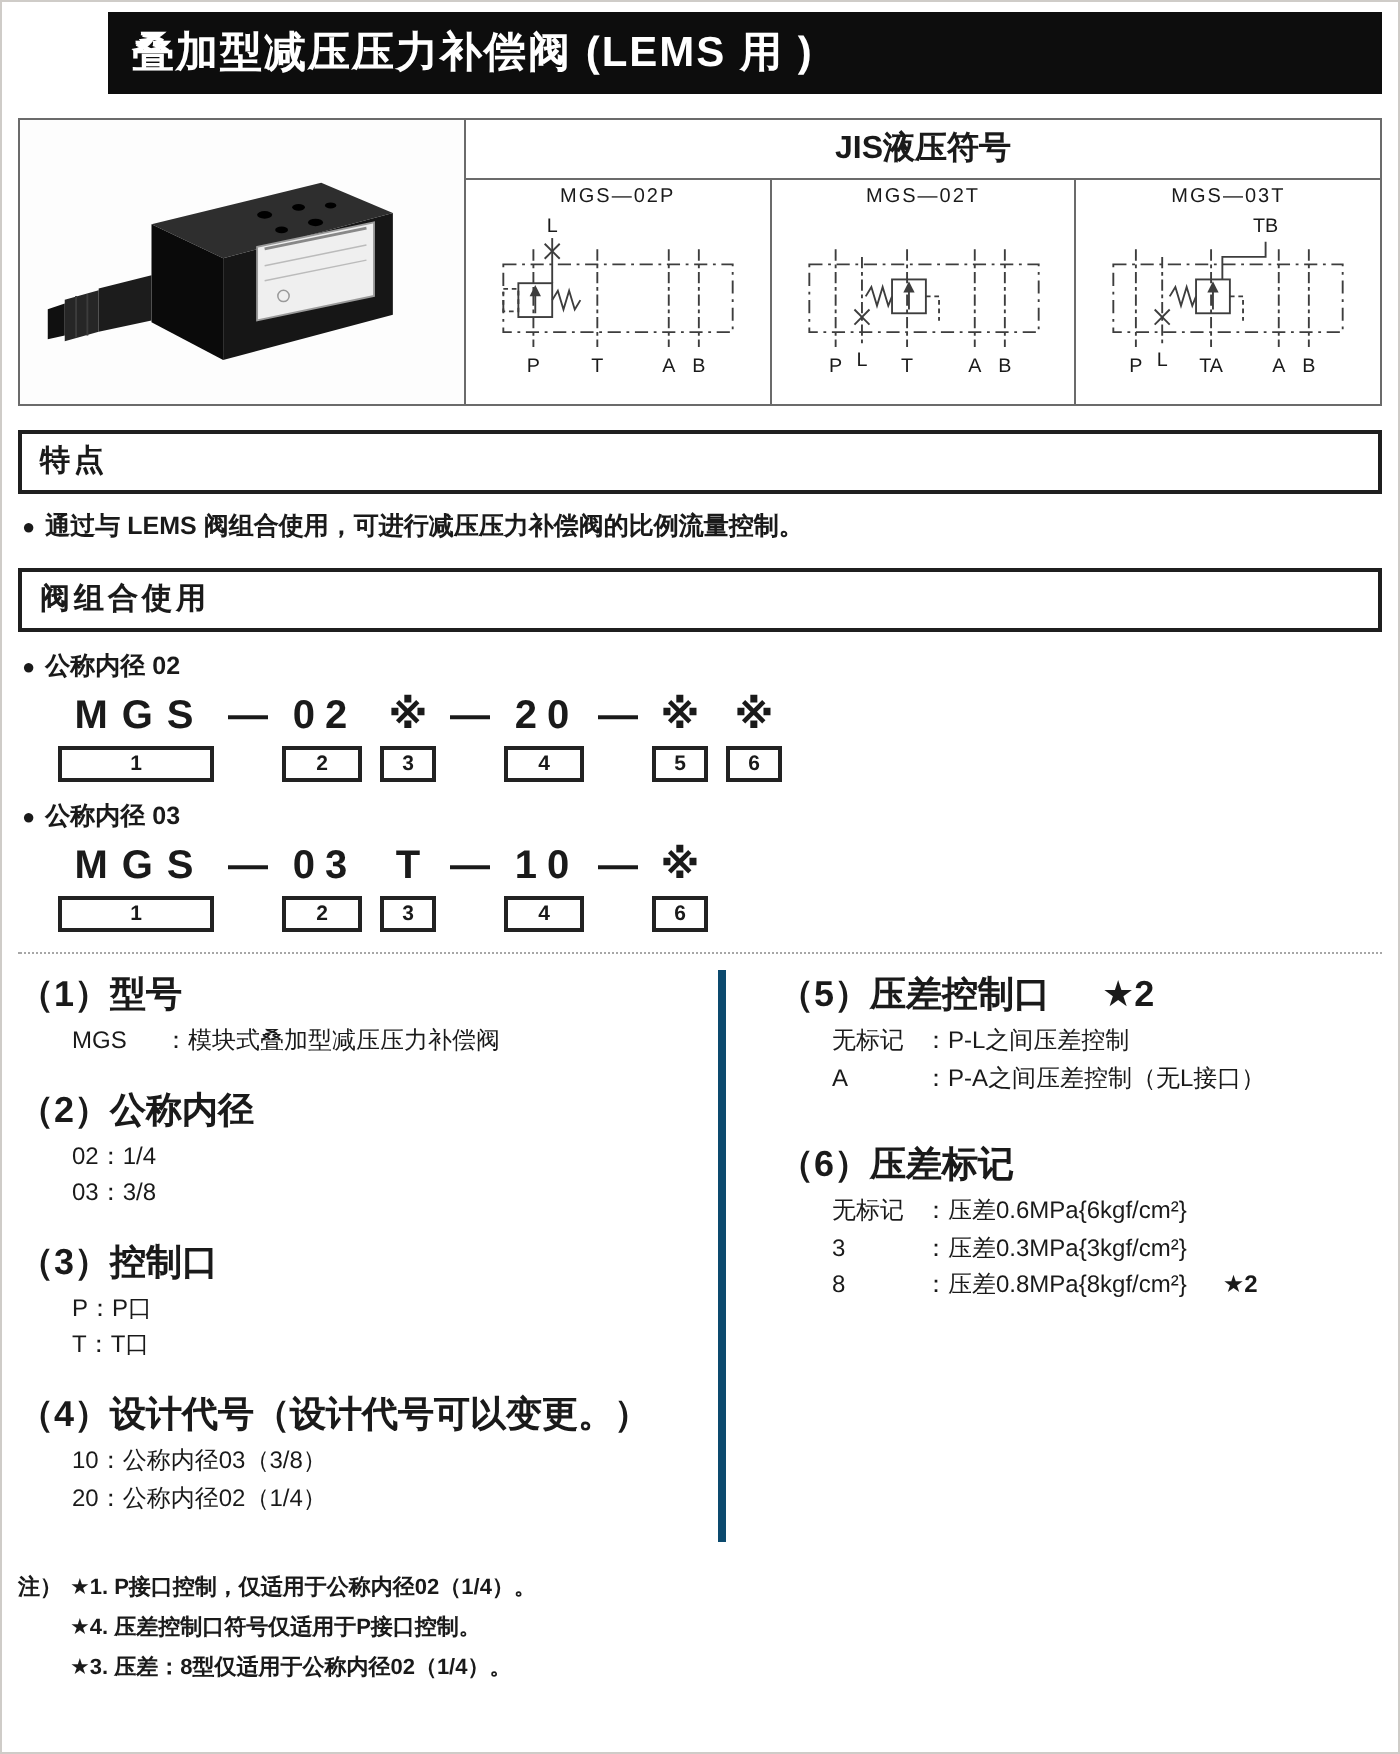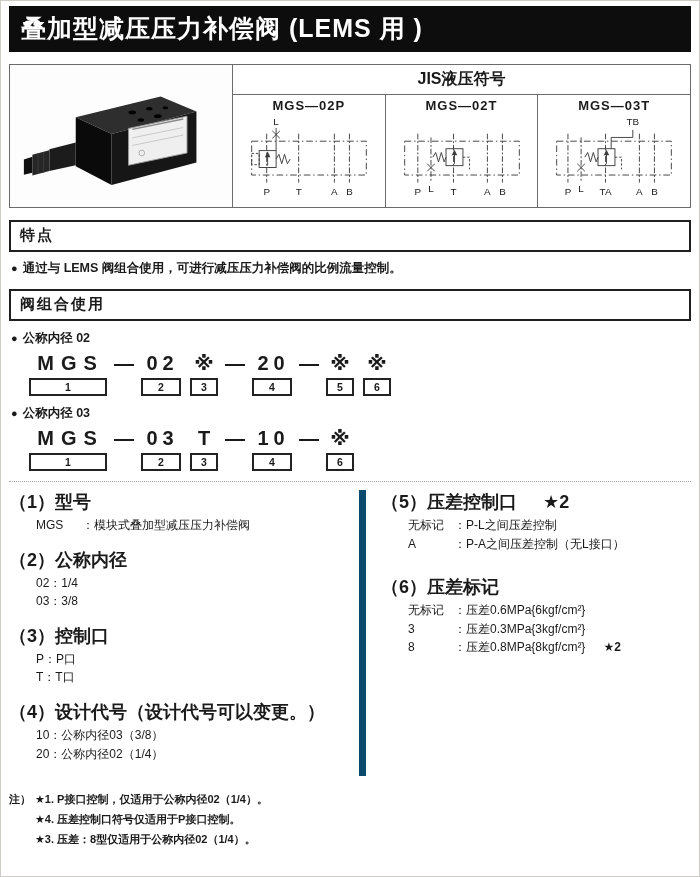--- a/index.html
+++ b/index.html
@@ -3,32 +3,32 @@
 <meta charset="utf-8">
 <style>
   html,body{margin:0;padding:0;background:#e9e7e4;}
   .page{
     width:700px;height:877px;box-sizing:border-box;margin:0 auto;
     background:#fff;border:1px solid #cfccc8;padding:5px 8px 0 8px;
     font-family:"Liberation Sans","DejaVu Sans",sans-serif;color:#1a1a1a;
     overflow:hidden;position:relative;
   }
   
-  .title-bar{background:#0d0d0d;color:#fff;font-size:25px;font-weight:bold;
-    padding:6px 12px 7px 12px;letter-spacing:1px;}
+  .title-bar{background:#0d0d0d;color:#fff;font-size:21px;font-weight:bold;
+    padding:6px 12px 7px 12px;letter-spacing:1px;margin-left:45px;}
   
   .panel{margin-top:12px;border:1px solid #6b6b6b;height:142px;display:flex;}
   .photo-cell{width:222px;border-right:1px solid #6b6b6b;display:flex;align-items:center;justify-content:center;background:#fdfdfd;}
   .panel-right{flex:1;display:flex;flex-direction:column;}
   .jis-header{height:29px;border-bottom:1px solid #6b6b6b;display:flex;align-items:center;justify-content:center;
     font-size:16px;font-weight:bold;}
   .symbols-row{flex:1;display:flex;}
   .sym-cell{flex:1;display:flex;flex-direction:column;align-items:center;padding-top:3px;}
   .sym-cell + .sym-cell{border-left:1px solid #6b6b6b;}
-  .sym-title{font-size:13px;font-weight:bold;letter-spacing:1px;}
+  .sym-title{font-size:10px;font-weight:normal;letter-spacing:1px;}
   .sym-svg{width:150px;height:94px;}
   
   .sec-header{border:2px solid #1f1f1f;font-size:15px;font-weight:bold;
     padding:4px 9px 5px 9px;margin-top:12px;letter-spacing:2px;}
   
   .bullet-line{font-size:12.5px;font-weight:bold;margin:8px 2px 2px 2px;display:flex;align-items:baseline;}
   .bullet-line .dot{margin-right:5px;font-size:11px;}
   .sub-bullet{font-size:12.5px;font-weight:bold;margin:9px 2px 4px 2px;display:flex;align-items:baseline;}
   .sub-bullet .dot{margin-right:5px;font-size:11px;}
   
@@ -36,21 +36,21 @@
   .seg{display:flex;flex-direction:column;}
   .seg-t{font-size:20px;font-weight:bold;text-align:center;height:24px;line-height:24px;white-space:nowrap;}
   .seg-t.sp{letter-spacing:7px;padding-left:5px;}
   .seg-t.sp2{letter-spacing:5px;padding-left:3px;}
   .seg-b{border:2px solid #222;height:14px;font-size:10.5px;line-height:14px;text-align:center;margin-top:3px;font-weight:bold;}
   .w-mgs{width:78px;} .w-2ch{width:40px;} .w-1ch{width:28px;} .w-dash{width:34px;}
   .seg.gap{margin-left:9px;}
   
   .legend{display:flex;margin-top:10px;border-top:1px dotted #a7a7a7;padding-top:8px;}
   .legend-left{width:350px;box-sizing:border-box;padding-right:8px;}
-  .legend-right{flex:1;border-left:7px solid #0c4a6e;padding-left:15px;}
+  .legend-right{flex:1;border-left:4px solid #0c4a6e;padding-left:26px;}
   .lsec{margin-bottom:13px;}
   .lhead{font-size:18px;font-weight:bold;margin-bottom:2px;}
   .lhead .star{margin-left:26px;font-weight:bold;}
   .litem{font-size:12px;margin-left:27px;line-height:1.55;}
   .lk{display:inline-block;}
   .pad .lk{min-width:46px;}
   
   .notes{display:flex;font-size:11px;font-weight:bold;margin-top:14px;line-height:1.8;}
   .notes-label{margin-right:4px;white-space:nowrap;}
   svg{display:block;}

